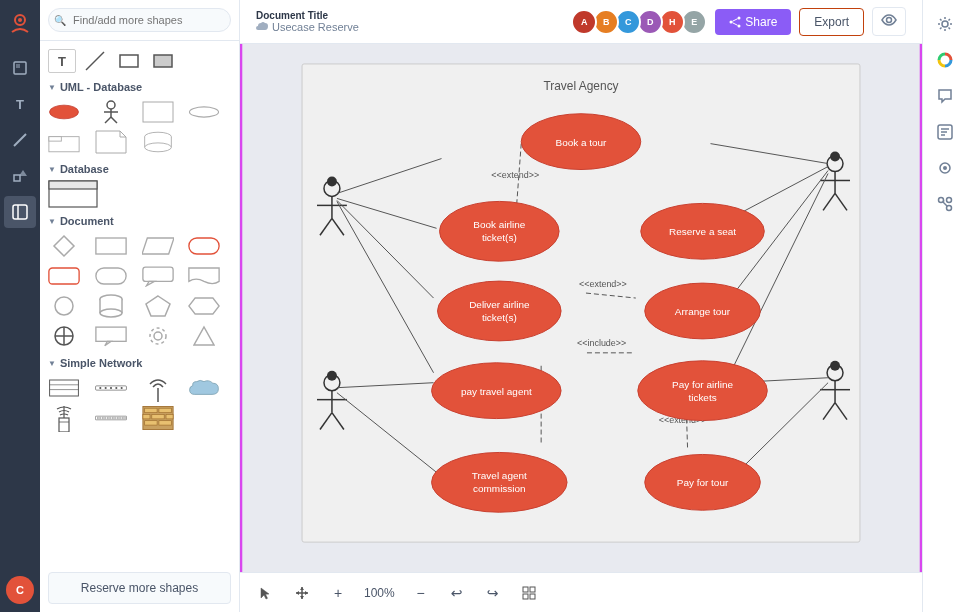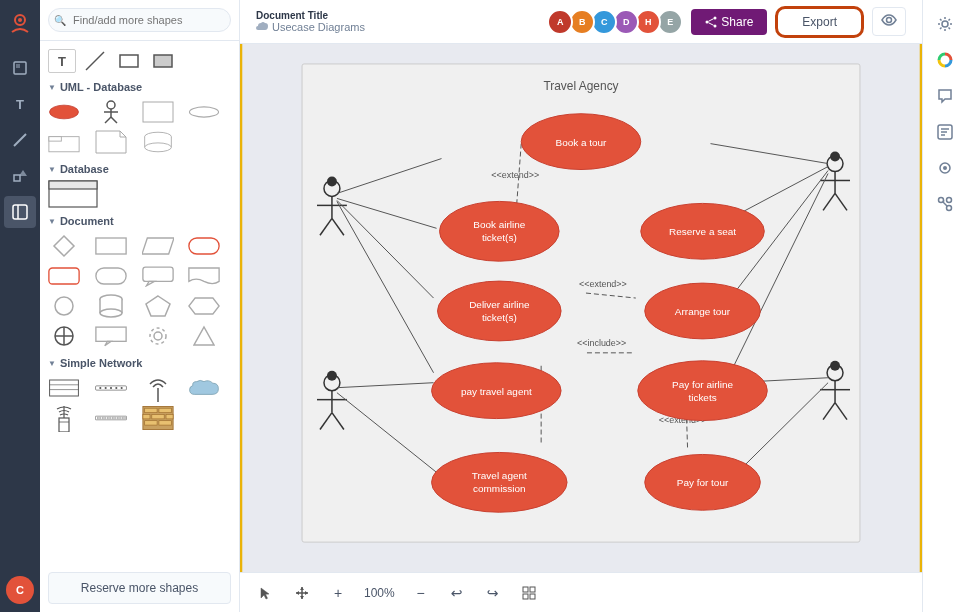--- a/index.html
+++ b/index.html
@@ -197,54 +197,54 @@
       margin-left: -4px;
       overflow: hidden;
       display: flex;
       align-items: center;
       justify-content: center;
       font-size: 9px;
       font-weight: bold;
       color: white;
     }
     .share-btn {
-      background: #701a75;
+      background: #8b5cf6;
       color: white;
       border: none;
       padding: 6px 14px;
       border-radius: 4px;
       font-size: 12px;
       cursor: pointer;
       display: flex;
       align-items: center;
       gap: 4px;
     }
     .export-btn {
       background: white;
       color: #4a5568;
-      border: 3px solid #c2410c;
-      padding: 6px 24px;
-      border-radius: 10px;
+      border: 1px solid #c2410c;
+      padding: 6px 14px;
+      border-radius: 4px;
       font-size: 12px;
       cursor: pointer;
     }
     .eye-btn {
       background: white;
       color: #4a5568;
       border: 1px solid #e2e8f0;
       padding: 6px 8px;
       border-radius: 4px;
       cursor: pointer;
     }
 
     
     .canvas-wrapper {
       flex: 1;
       position: relative;
-      background: #eab308;
+      background: #d946ef;
       overflow: hidden;
     }
     .canvas-inner {
       position: absolute;
       top: 0; left: 0; right: 0; bottom: 40px;
       overflow: hidden;
     }
     svg.diagram {
       width: 100%;
       height: 100%;
@@ -610,21 +610,21 @@
 
 <div class="main-area">
 
   <div class="top-bar">
     <div>
       <div class="doc-title">Document Title</div>
       <div class="doc-subtitle">
         <svg width="12" height="12" viewBox="0 0 12 12">
           <path d="M2,9 Q0,9 0,7 Q0,5 2,5 Q2,2 5,2 Q7,0 9,2 Q12,2 12,5 Q12,9 9,9 Z" fill="#a0aec0"></path>
         </svg>
-        <span>Usecase Diagrams</span>
+        <span>Usecase Reserve</span>
       </div>
     </div>
     <div class="top-bar-right">
       <div class="avatar-group" style="display:flex; align-items:center;">
         <div class="avatar-sm" style="background:#c0392b; z-index:6; margin-left:0;">A</div>
         <div class="avatar-sm" style="background:#e67e22; z-index:5;">B</div>
         <div class="avatar-sm" style="background:#3498db; z-index:4;">C</div>
         <div class="avatar-sm" style="background:#9b59b6; z-index:3;">D</div>
         <div class="avatar-sm" style="background:#e2523a; z-index:2;">H</div>
         <div class="avatar-sm" style="background:#95a5a6; z-index:1;">E</div>

